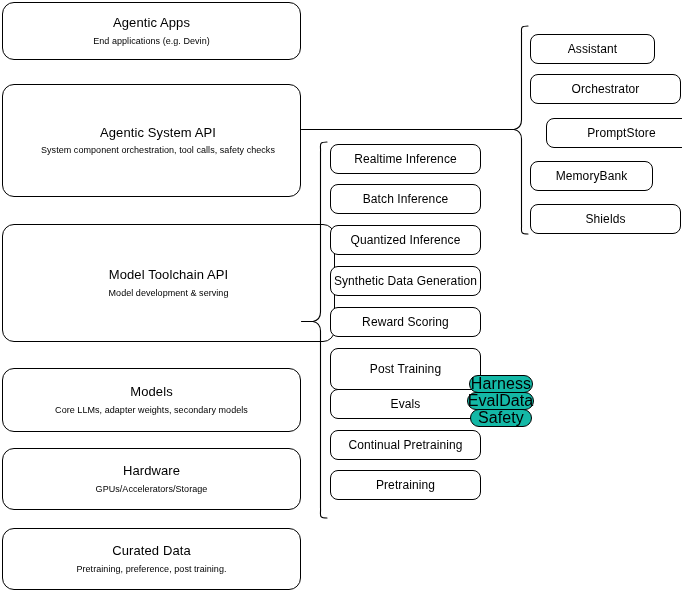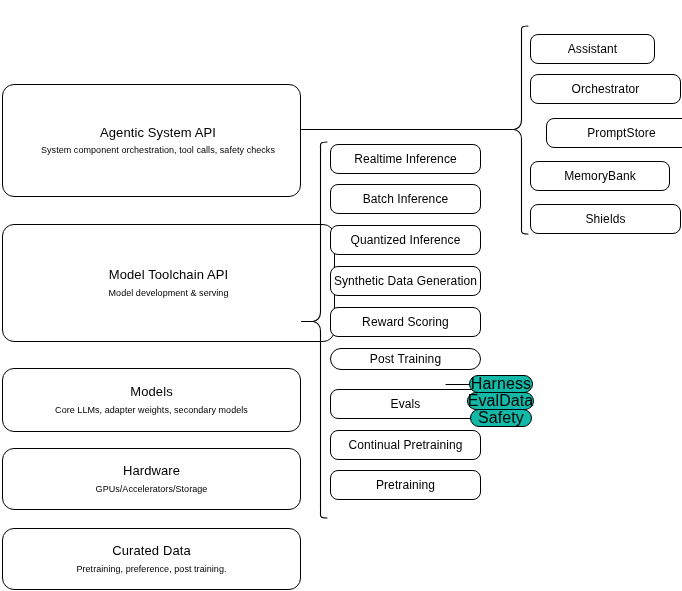--- a/index.html
+++ b/index.html
@@ -117,20 +117,24 @@
              L 320.5 508
              C 321 515, 318 518, 327 518"></path>
 
     <path d="M 301.5 321.5 L 313 321.5"></path>
 
     <path d="M 446 384.5 L 471 384.5"></path>
     <path d="M 446 401 L 469 401"></path>
     <path d="M 446 418 L 472 418"></path>
   </svg>
 
+  <div class="box layer" style="left:2px; top:2px; width:299px; height:58px;">
+    <div class="title">Agentic Apps</div>
+    <div class="subtitle">End applications (e.g. Devin)</div>
+  </div>
 
   <div class="box layer" style="left:2px; top:84px; width:299px; height:113px;padding-left:13px;">
     <div class="title">Agentic System API</div>
     <div class="subtitle">System component orchestration, tool calls, safety checks</div>
   </div>
 
   <div class="box layer" style="left:2px; top:224px; width:333px; height:118px;">
     <div class="title">Model Toolchain API</div>
     <div class="subtitle">Model development &amp; serving</div>
   </div>
@@ -153,37 +157,37 @@
   <div class="box chip" style="left:330px; top:144px; width:151px; height:30px; z-index:4;">Realtime Inference</div>
 
   <div class="box chip" style="left:330px; top:184px; width:151px; height:30px; z-index:4;">Batch Inference</div>
 
   <div class="box chip" style="left:330px; top:225px; width:151px; height:30px; z-index:4;">Quantized Inference</div>
 
   <div class="box chip" style="left:330px; top:266px; width:151px; height:30px; z-index:4;">Synthetic Data Generation</div>
 
   <div class="box chip" style="left:330px; top:307px; width:151px; height:30px; z-index:4;">Reward Scoring</div>
 
-  <div class="box chip" style="left:330px; top:348px; width:151px; height:22px; z-index:4;border-radius:14px;">Post Training</div>
+  <div class="box chip" style="left:330px; top:348px; width:151px; height:42px; z-index:4;">Post Training</div>
 
   <div class="box chip" style="left:330px; top:389px; width:151px; height:30px; z-index:4;">Evals</div>
 
   <div class="box chip" style="left:330px; top:430px; width:151px; height:30px; z-index:4;">Continual Pretraining</div>
 
   <div class="box chip" style="left:330px; top:470px; width:151px; height:30px; z-index:4;">Pretraining</div>
 
   <div class="pill" style="left:469px; top:375px; width:64px; height:18px;">Harness</div>
 
   <div class="pill" style="left:467px; top:392px; width:67px; height:18px;">EvalData</div>
 
   <div class="pill" style="left:470px; top:409px; width:62px; height:18px;">Safety</div>
 
   <div class="box chip" style="left:530px; top:34px; width:125px; height:30px; z-index:4;">Assistant</div>
 
   <div class="box chip" style="left:530px; top:74px; width:151px; height:30px; z-index:4;">Orchestrator</div>
 
   <div class="box chip" style="left:546px; top:118px; width:151px; height:30px; z-index:4;">PromptStore</div>
 
-  <div class="box chip" style="left:530px; top:161px; width:140px; height:30px; z-index:4;">MemoryBank</div>
+  <div class="box chip" style="left:530px; top:161px; width:123px; height:30px; z-index:4;">MemoryBank</div>
 
   <div class="box chip" style="left:530px; top:204px; width:151px; height:30px; z-index:4;">Shields</div>
 
 </div>
 
 </body></html>

